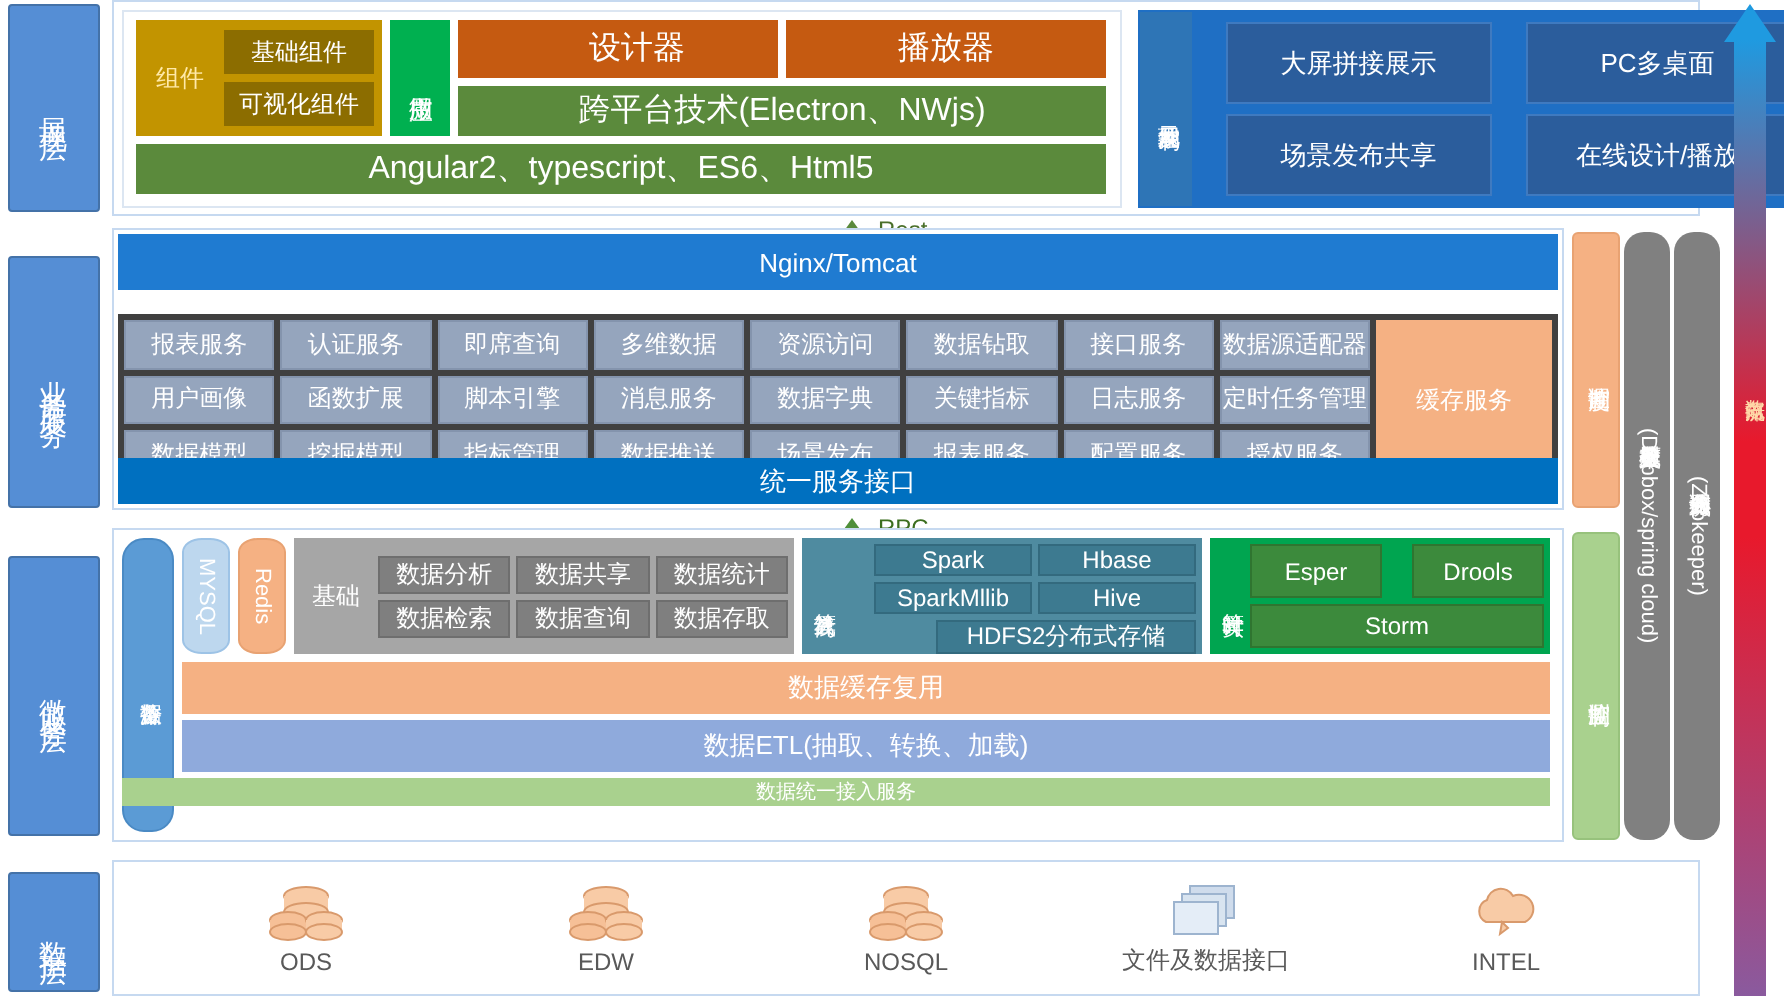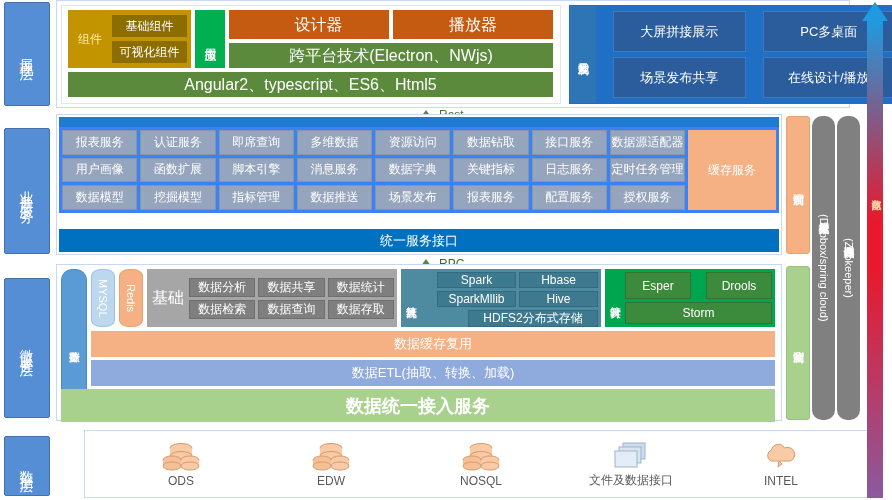--- a/index.html
+++ b/index.html
@@ -77,22 +77,22 @@
   #rest-lbl { color:#4a6f2a; font-size:12px; margin-left:5px; }
   #rpc-lbl { color:#3c6e1f; font-size:12px; margin-left:5px; }
 
   
   #lbl-biz { position:absolute; left:4px; top:128px; width:46px; height:126px; }
   #biz-panel { position:absolute; left:56px; top:114px; width:726px; height:141px;
       background:#fff; border:1px solid #c6d9f0; }
   #nginx { position:absolute; left:2px; top:2px; width:720px; height:28px;
       background:#1f7bd1; color:#fff; font-size:13px;
       display:flex; align-items:center; justify-content:center; }
-  #biz-body { position:absolute; left:2px; top:12px; width:720px; height:86px;
-      background:#3b82f6; display:flex; }
+  #biz-body { position:absolute; left:2px; top:42px; width:720px; height:86px;
+      background:#404040; display:flex; }
   #biz-grid { flex:1; display:grid; grid-template-columns:repeat(8, 1fr);
       grid-template-rows:repeat(3,1fr); gap:3px; padding:3px; }
   #biz-grid > div { background:#95a5bd; color:#fff; font-size:12px;
       display:flex; align-items:center; justify-content:center; border:1px solid #8494ad; }
   #cache-svc { width:88px; margin:3px 3px 3px 0; background:#f5b183; color:#fff;
       font-size:12px; display:flex; align-items:center; justify-content:center; }
   #unified { position:absolute; left:2px; top:114px; width:720px; height:23px;
       background:#0070c0; color:#fff; font-size:13px;
       display:flex; align-items:center; justify-content:center; }
 
@@ -121,21 +121,21 @@
   #cold { position:absolute; left:4px; top:4px; width:26px; height:147px;
       background:#5b9bd5; border:1px solid #4a8ac4; border-radius:11px; }
   #cold .vlabel { width:100%; height:100%; font-size:11px; letter-spacing:0; }
   .cyl { position:absolute; width:24px; height:58px; border-radius:10px/7px; }
   #cyl-mysql { left:34px; top:4px; background:#bdd7ee; border:1px solid #9dc3e6; }
   #cyl-redis { left:62px; top:4px; background:#f5b183; border:1px solid #e8a272; }
   .cyl .vlabel-lat { width:100%; height:100%; font-size:11px; }
 
   #base-box { position:absolute; left:90px; top:4px; width:250px; height:58px;
       background:#a6a6a6; display:flex; align-items:center; }
-  #base-box .btitle { width:42px; text-align:center; color:#fff; font-size:16px; }
+  #base-box .btitle { width:42px; text-align:center; color:#fff; font-size:12px; }
   #base-grid { flex:1; display:grid; grid-template-columns:repeat(3,1fr);
       grid-template-rows:repeat(2,1fr); gap:3px; padding:3px 3px 3px 0; }
   #base-grid > div { background:#7f7f7f; color:#fff; font-size:12px;
       display:flex; align-items:center; justify-content:center; border:1px solid #6e6e6e; }
 
   #offline-box { position:absolute; left:344px; top:4px; width:200px; height:58px;
       background:#4f8ba0; display:flex; }
   #offline-box > .vlabel { width:20px; font-size:11px; letter-spacing:0; }
   #offline-grid { flex:1; padding:3px 3px 3px 16px; display:flex; flex-direction:column; gap:3px; }
   #offline-top { flex:1; display:grid; grid-template-columns:1fr 1fr;
@@ -152,33 +152,33 @@
   #rt-top > div, #storm { background:#3c8a3c; color:#fff; font-size:12px;
       display:flex; align-items:center; justify-content:center; border:1px solid #2f7530; }
   #storm { height:22px; }
 
   #cachereuse { position:absolute; left:34px; top:66px; width:684px; height:26px;
       background:#f5b183; color:#fff; font-size:13px;
       display:flex; align-items:center; justify-content:center; }
   #etl { position:absolute; left:34px; top:95px; width:684px; height:26px;
       background:#8faadc; color:#fff; font-size:13px;
       display:flex; align-items:center; justify-content:center; }
-  #unifyaccess { position:absolute; left:4px; top:124px; width:714px; height:33px;
-      background:#a9d18e; color:#fff; font-size:18px;
-      display:flex; align-items:center; justify-content:center;font-weight:bold; }
+  #unifyaccess { position:absolute; left:4px; top:124px; width:714px; height:14px;
+      background:#a9d18e; color:#fff; font-size:10px;
+      display:flex; align-items:center; justify-content:center; }
 
   #mon-ctl { position:absolute; left:786px; top:266px; width:24px; height:154px;
       background:#a9d18e; border:1px solid #97c27c; border-radius:3px; }
   #mon-ctl .vlabel { width:100%; height:100%; font-size:11px; letter-spacing:0; }
 
   
   #lbl-data { position:absolute; left:4px; top:436px; width:46px; height:60px; }
   #data-panel { position:absolute; left:56px; top:430px; width:794px; height:68px;
       background:#fff; border:1px solid #c6d9f0; display:flex;
-      align-items:center; justify-content:center; gap:54px;margin-left:28px; }
+      align-items:center; justify-content:center; gap:54px; }
   .dsrc { display:flex; flex-direction:column; align-items:center; gap:3px; width:96px; }
   .dsrc .dlabel { font-size:12px; color:#595959; }
 
   
   #flow-arrow { position:absolute; left:862px; top:2px; width:26px; height:496px; }
   #flow-arrow .shaft { position:absolute; left:5px; top:18px; width:16px; height:478px;
       background:linear-gradient(to bottom, #1f9ae0 0%, #e8192c 42%, #e8192c 52%, #8a5a9e 100%); }
   #flow-arrow .head { position:absolute; left:0px; top:0px; width:0;height:0;
       border-left:13px solid transparent; border-right:13px solid transparent;
       border-bottom:19px solid #1f9ae0; }

